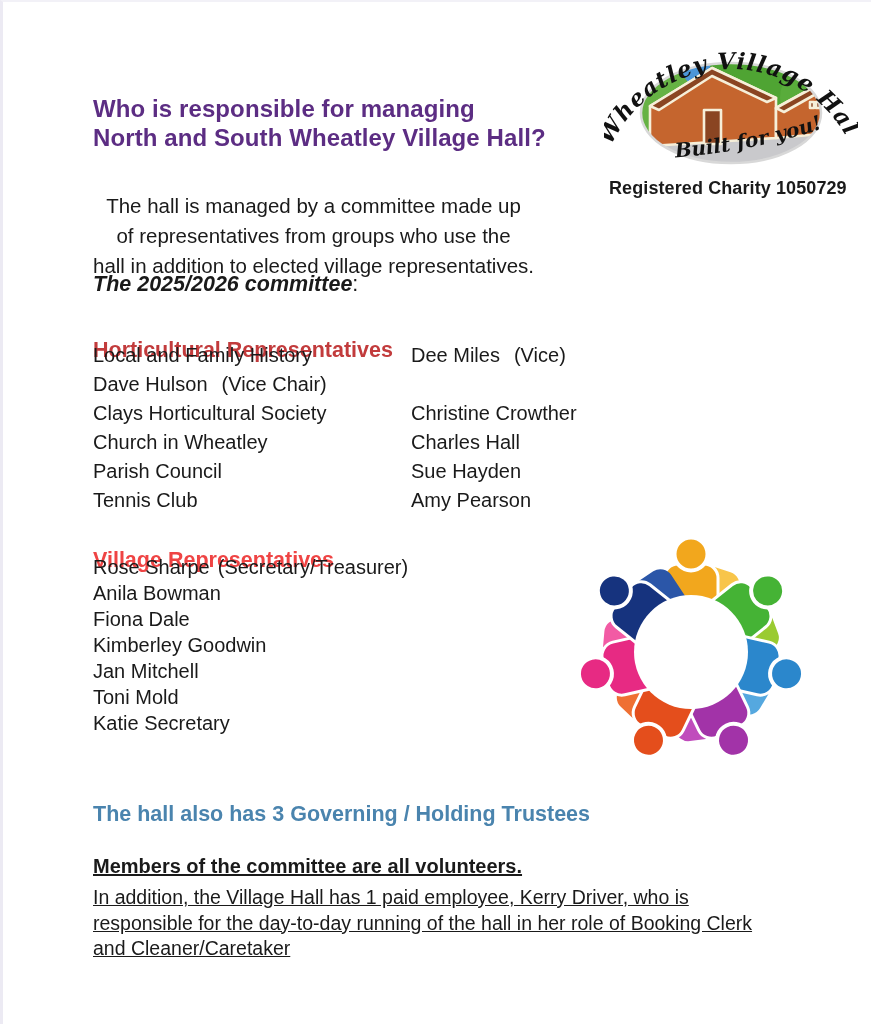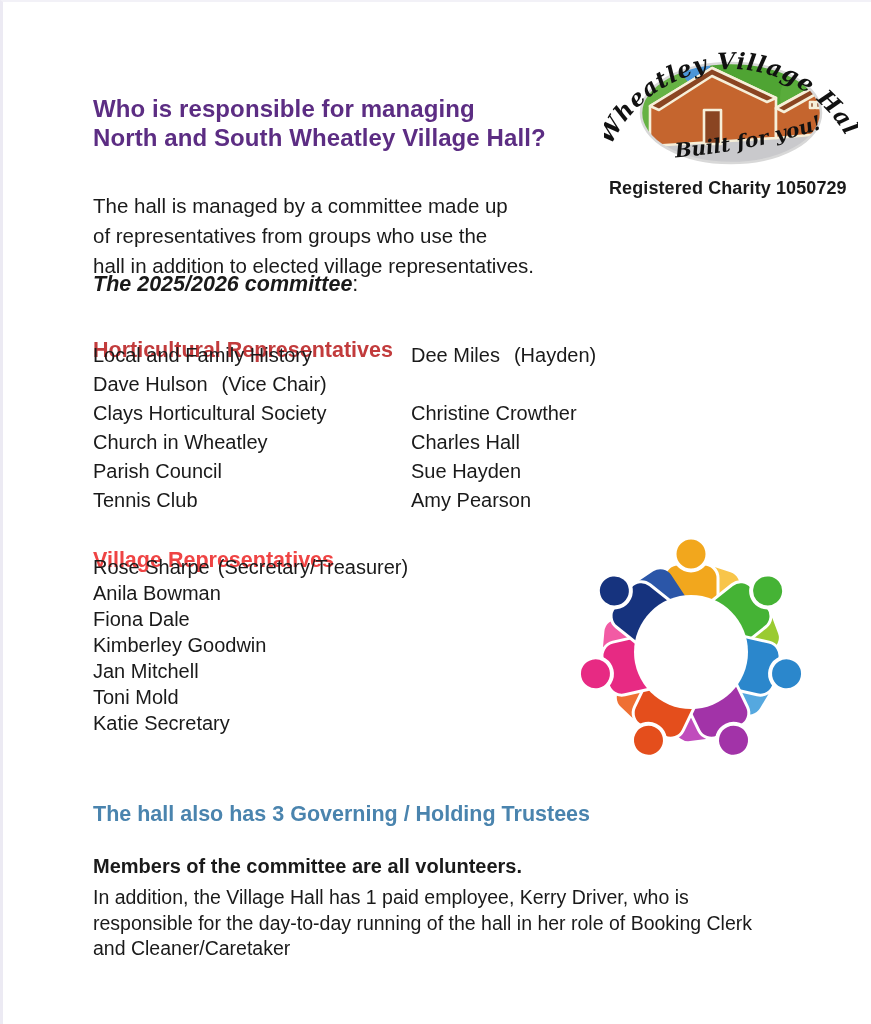--- a/index.html
+++ b/index.html
@@ -6,33 +6,33 @@
   .page{
     position:relative;width:871px;height:1024px;background:#ffffff;overflow:hidden;
     font-family:"Liberation Sans",sans-serif;color:#1a1a1a;
     border-left:3px solid #eceaf3;border-top:2px solid #f2f1f7;box-sizing:border-box;
   }
   .abs{position:absolute;}
   .page-title{
     left:90px;top:76px;font-size:24px;font-weight:bold;line-height:29px;
     color:#5c2d83;white-space:pre-line;letter-spacing:.1px;
   }
-  .intro{left:90px;top:168px;font-size:20.5px;line-height:30px;white-space:pre-line;}
+  .intro{left:90px;top:168px;font-size:20.5px;line-height:30px;white-space:pre-line;text-align:center;}
   .committee-heading{left:90px;top:270px;font-size:21.5px;}
   .committee-heading .b{font-weight:bold;font-style:italic;}
   .section-heading{font-size:21.5px;font-weight:bold;}
   .org-heading{left:90px;top:314px;color:#c23b3c;}
   .village-heading{left:90px;top:524px;color:#ef4444;}
   .org-table{left:90px;top:342px;font-size:20px;}
   .org-row{display:grid;grid-template-columns:318px auto;height:29px;align-items:baseline;}
   .role{margin-left:14px;}
   .village-list{left:90px;top:552px;font-size:20px;line-height:26px;}
   .village-member .role{margin-left:8px;}
   .trustees-heading{left:90px;top:778px;color:#4a84ae;}
-  .volunteers{left:90px;top:851px;}
+  .volunteers{left:90px;top:851px;text-decoration:underline;}
   .volunteers .bold-line{font-size:20px;font-weight:bold;line-height:26px;}
   .volunteers .text{font-size:19.5px;line-height:25.5px;white-space:pre-line;margin-top:6px;}
   .logo-box{left:601px;top:12px;width:254px;height:156px;}
   .charity{left:606px;top:176px;font-size:18px;font-weight:bold;letter-spacing:.1px;}
   .people-box{left:570px;top:530px;width:250px;height:236px;}
   .logo-script{font-family:"DejaVu Serif",serif;font-style:italic;font-weight:bold;}
 </style>
 </head>
 <body>
 
@@ -83,21 +83,21 @@
 of representatives from groups who use the
 hall in addition to elected village representatives.</p>
 
   <div class="abs committee-heading"><span class="b">The 2025/2026 committee</span><span>:</span></div>
 
   <h3 class="abs section-heading org-heading">Horticultural Representatives</h3>
 
   <div class="abs org-table">
     <div class="org-row">
       <span>Local and Family History</span>
-      <span><span>Dee Miles</span><span class="role">(Hayden)</span></span>
+      <span><span>Dee Miles</span><span class="role">(Vice)</span></span>
     </div>
     <div class="org-row">
       <span><span>Dave Hulson</span><span class="role">(Vice Chair)</span></span>
     </div>
     <div class="org-row">
       <span>Clays Horticultural Society</span>
       <span><span>Christine Crowther</span><span class="role"></span></span>
     </div>
     <div class="org-row">
       <span>Church in Wheatley</span>

